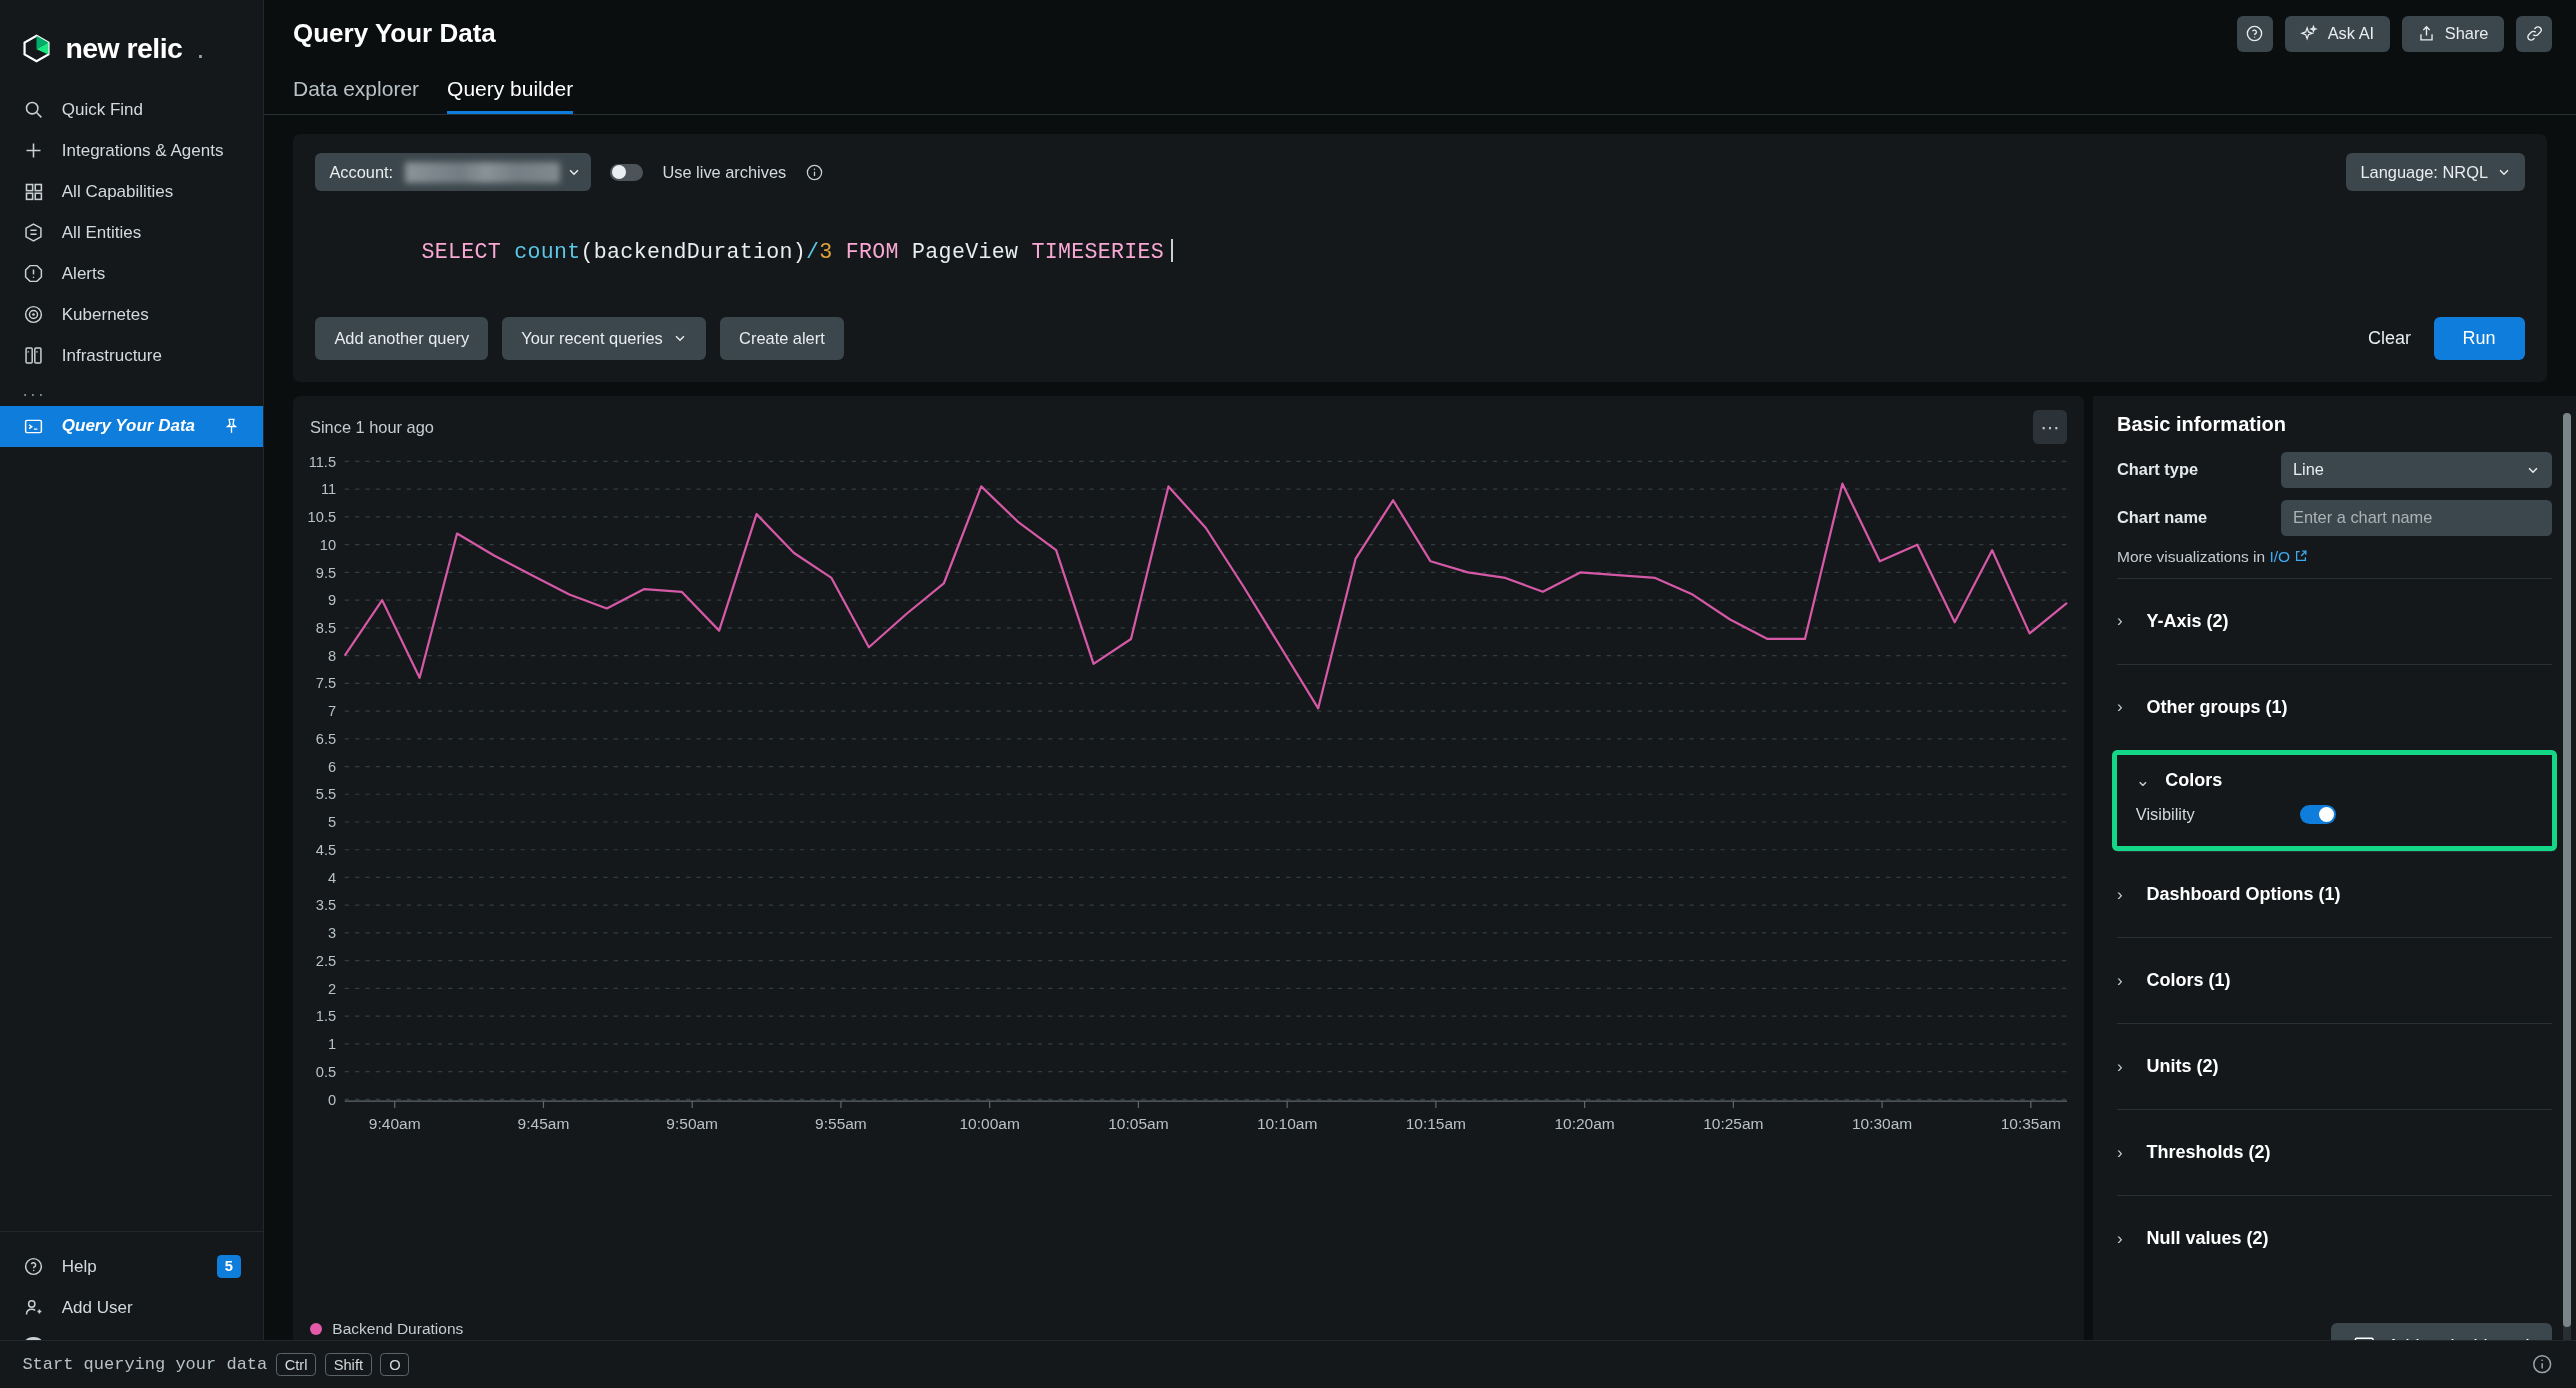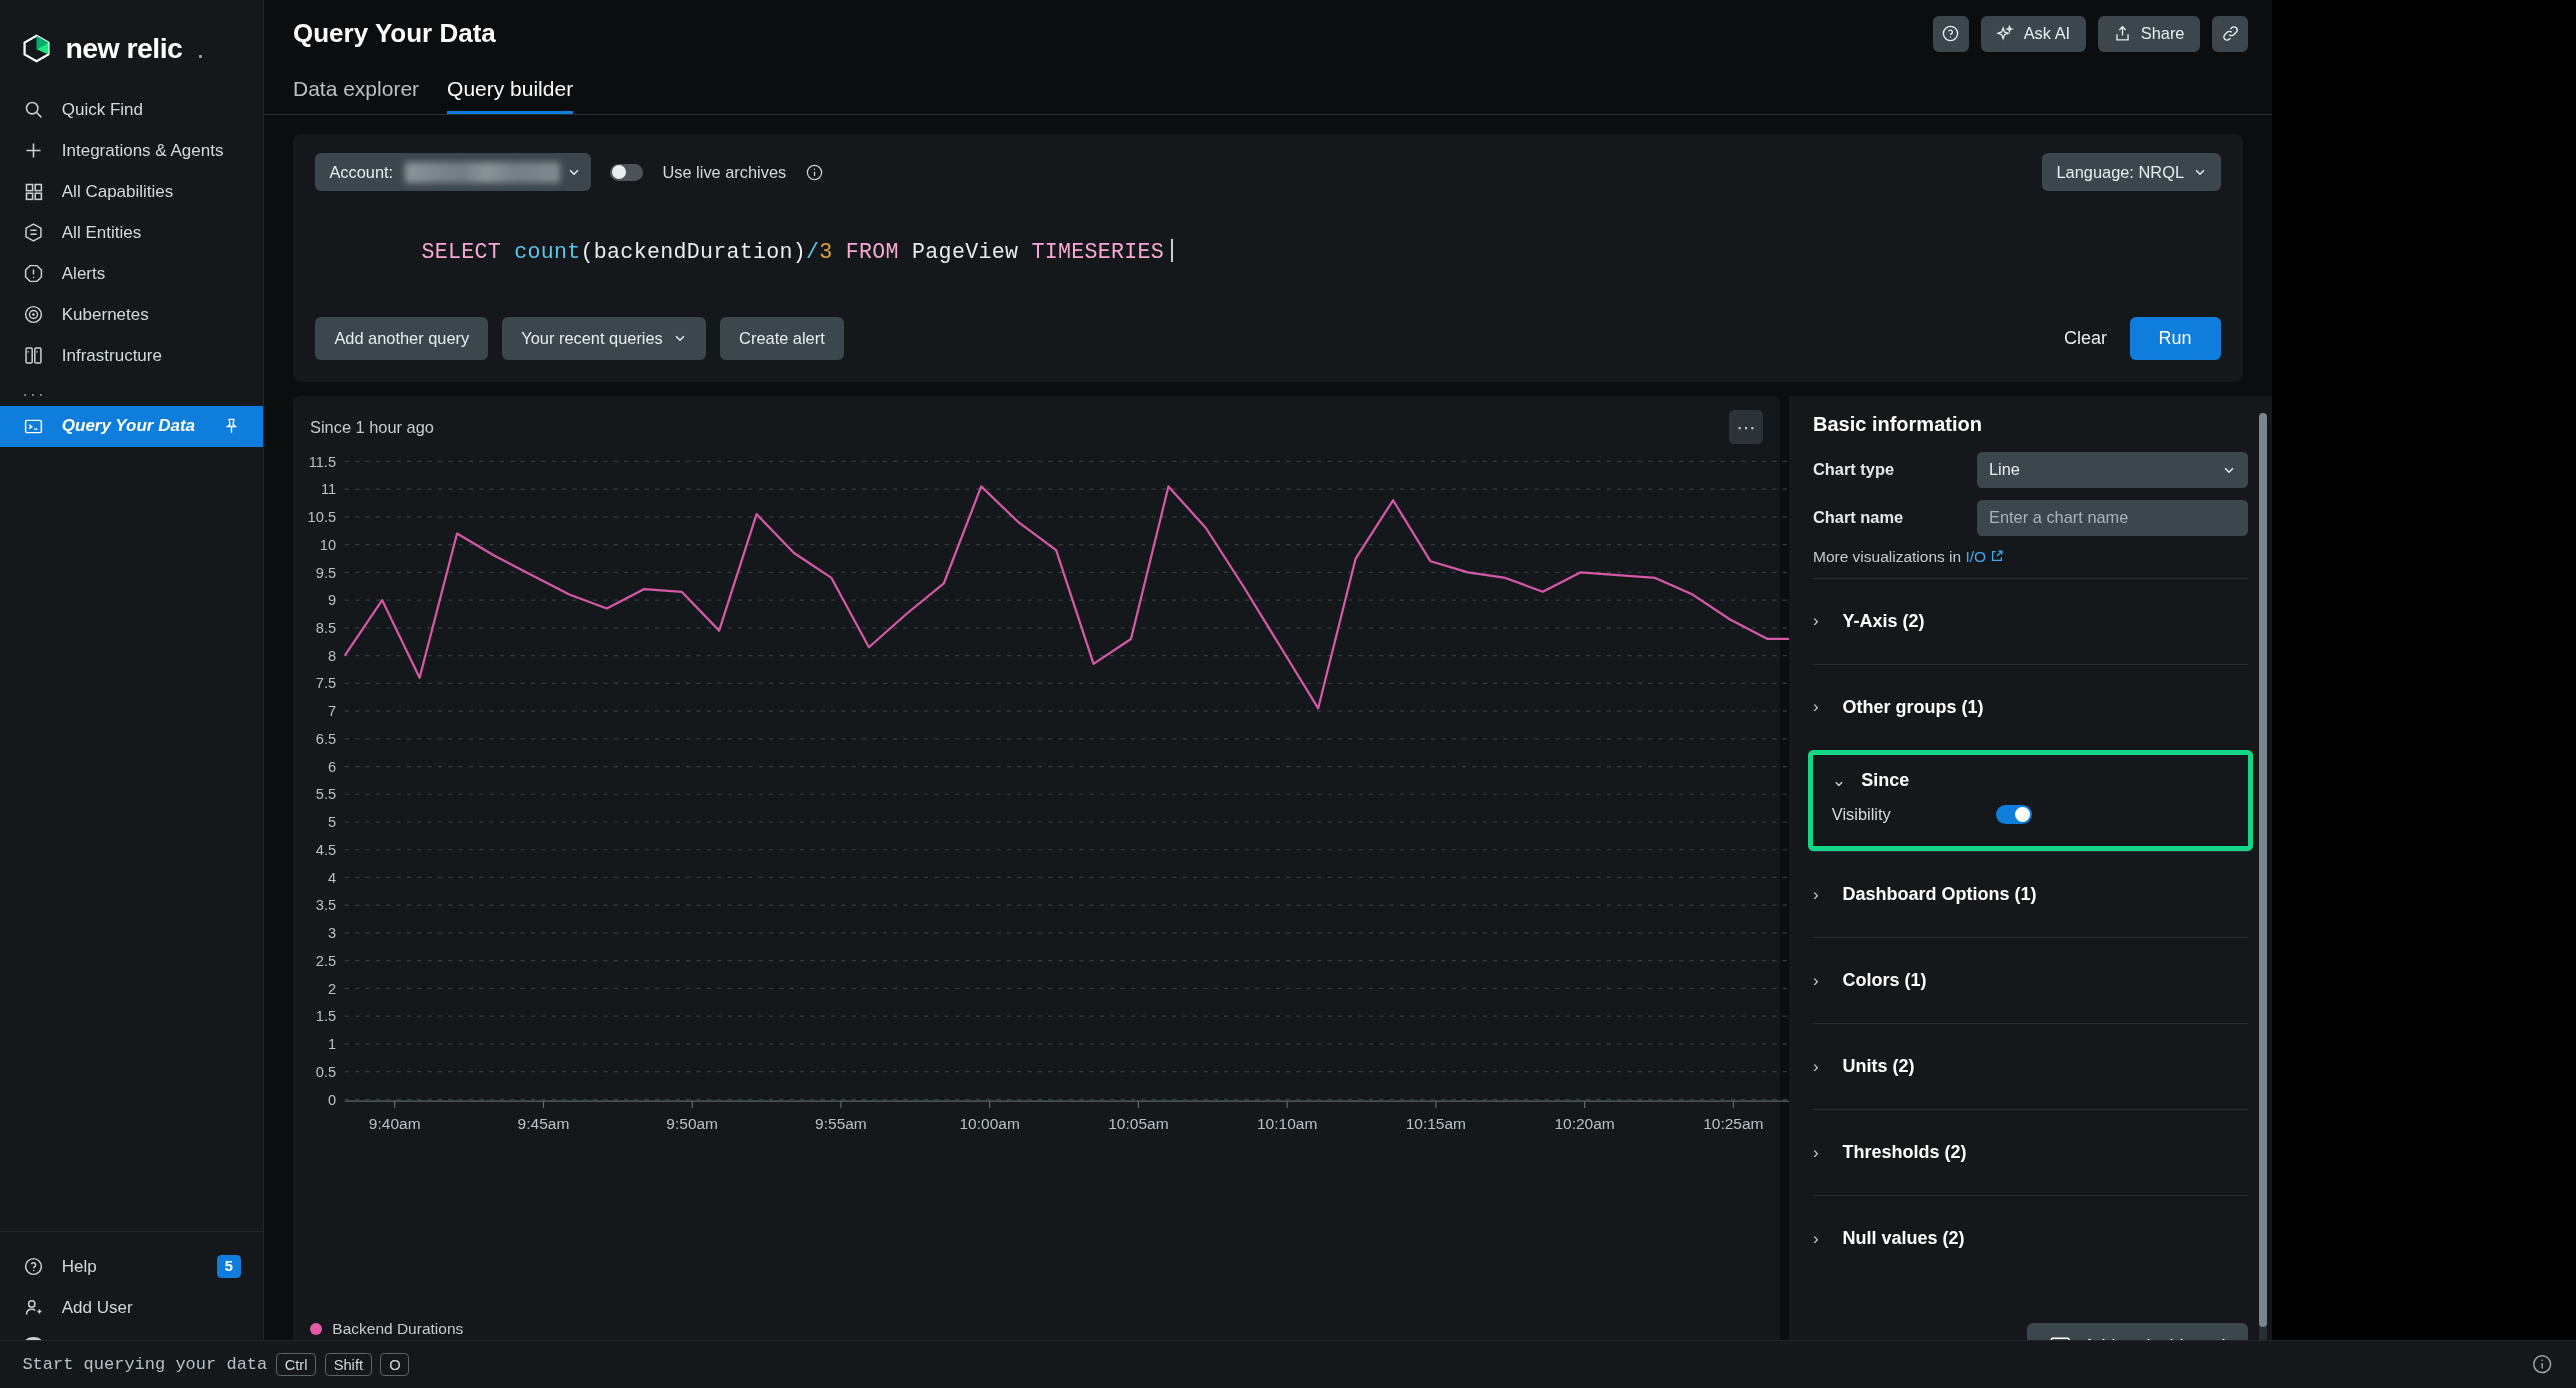--- a/index.html
+++ b/index.html
@@ -2,21 +2,21 @@
 <html style="font-size:14px"><head>
 <meta charset="utf-8">
 <style>
   * { box-sizing: border-box; margin: 0; padding: 0; }
   html, body {
     width: 2576px; height: 1388px;
     background: #000000;
     font-family: "Liberation Sans", sans-serif;
     overflow: hidden;
   }
-  .app { position: relative; width: 2272px; height: 1388px; display: flex; background: #0b0e0f; }
+  .app { position: relative; width: 2576px; height: 1388px; display: flex; background: #0b0e0f; }
 
   
   .sidebar {
     width: 264px; height: 1388px; background: #14181a;
     display: flex; flex-direction: column; flex: 0 0 264px;
     border-right: 0.9px solid #22282b; position: relative;
   }
   .brand { display: flex; align-items: center; gap: 14px; padding: 22.4px 0 0 22.4px; height: 74px; }
   .brand-logo { width: 29px; height: 29px; flex: 0 0 29px; }
   .brand-text { font-size: 28.4px; font-weight: 700; color: #ffffff; letter-spacing: -0.5px; }
@@ -512,21 +512,21 @@
 
           <div class="rp-sec">
             <span class="chev">›</span>
             <span class="rp-sec-t">Other groups (1)</span>
           </div>
 
           <div class="legend-box">
             <div class="legend-inner">
               <div class="legend-hdr">
                 <span class="chev">⌄</span>
-                <span class="rp-sec-t">Since</span>
+                <span class="rp-sec-t">Colors</span>
               </div>
               <div class="legend-sub">
                 <span class="legend-sub-l">Visibility</span>
                 <span class="toggle-on"></span>
               </div>
             </div>
           </div>
 
           <div class="rp-sec">
             <span class="chev">›</span>

